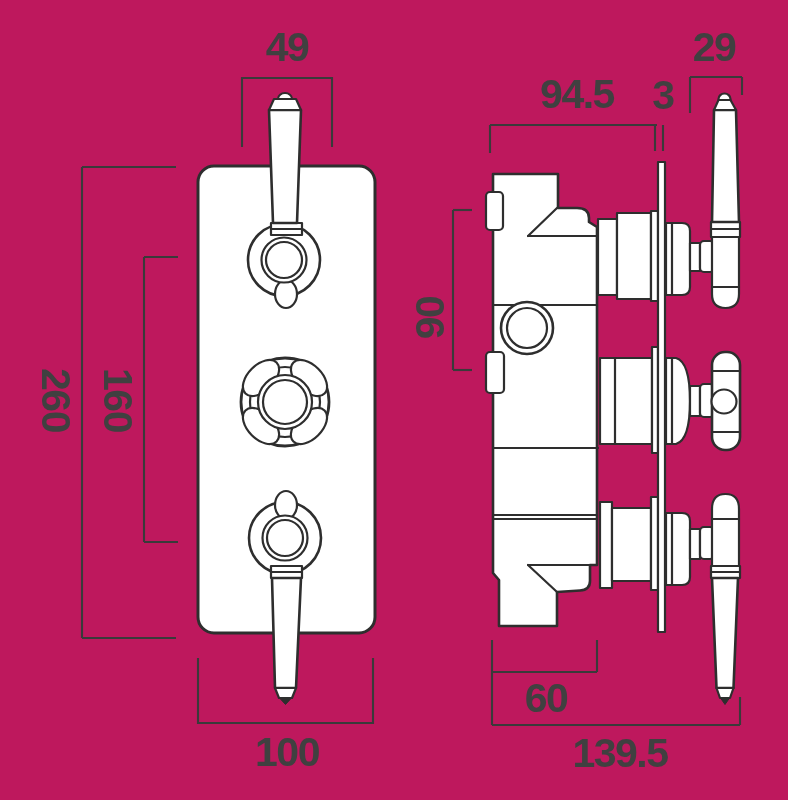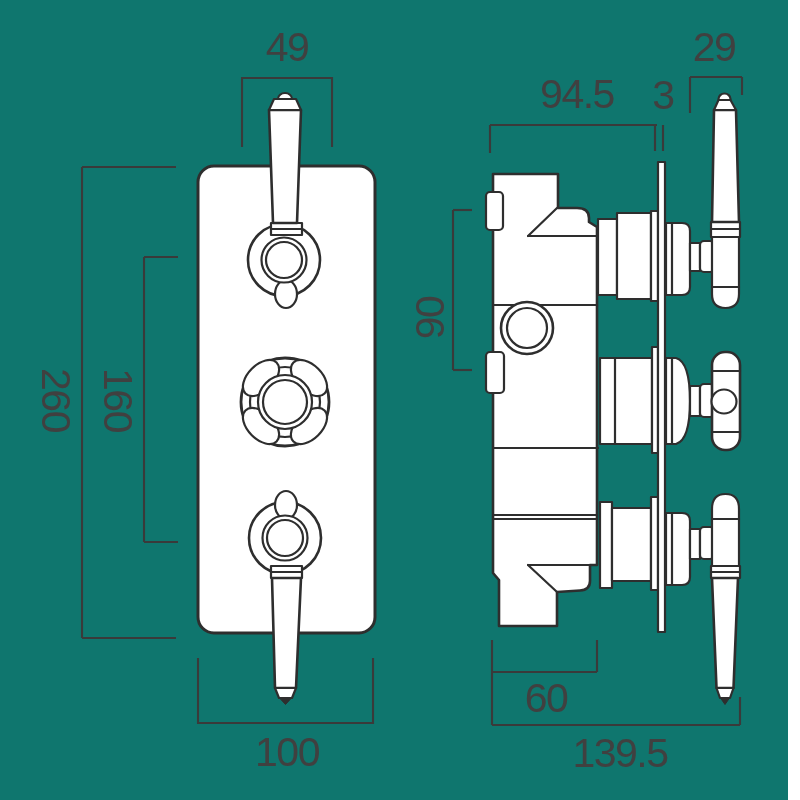--- a/index.html
+++ b/index.html
@@ -1,16 +1,16 @@
 <!DOCTYPE html>
 <html><head>
 <meta charset="utf-8">
 <style>
   html,body{margin:0;padding:0;background:#ffffff;}
-  .page{width:788px;height:800px;background:#0f766e;position:relative;font-family:"Liberation Sans",sans-serif;}
+  .page{width:788px;height:800px;background:#be185d;position:relative;font-family:"Liberation Sans",sans-serif;font-weight:bold;}
   svg{display:block;}
   .sh{fill:#ffffff;stroke:#2e2e2e;stroke-width:2.6;stroke-linejoin:round;stroke-linecap:round;}
   .sh2{fill:#ffffff;stroke:#2e2e2e;stroke-width:2.2;stroke-linejoin:round;stroke-linecap:round;}
   .thin{fill:none;stroke:#2e2e2e;stroke-width:2.2;stroke-linejoin:round;stroke-linecap:round;}
   .dim{fill:none;stroke:#3a3a3a;stroke-width:2.1;stroke-linecap:butt;}
   .dark{fill:#2e2e2e;stroke:#2e2e2e;stroke-width:1;stroke-linejoin:round;}
   .dtext{font-family:"Liberation Sans",sans-serif;font-size:41px;fill:#404040;letter-spacing:-1.5px;}
   .mid{text-anchor:middle;}
 </style>
 </head>

